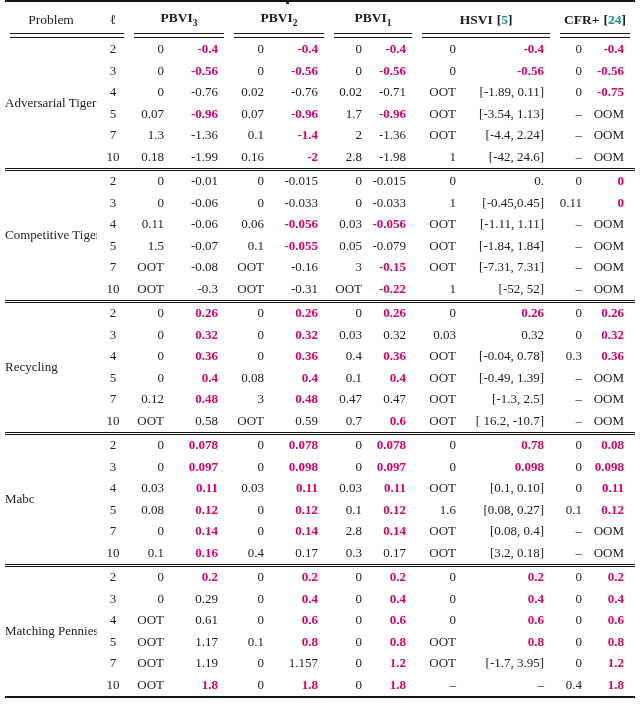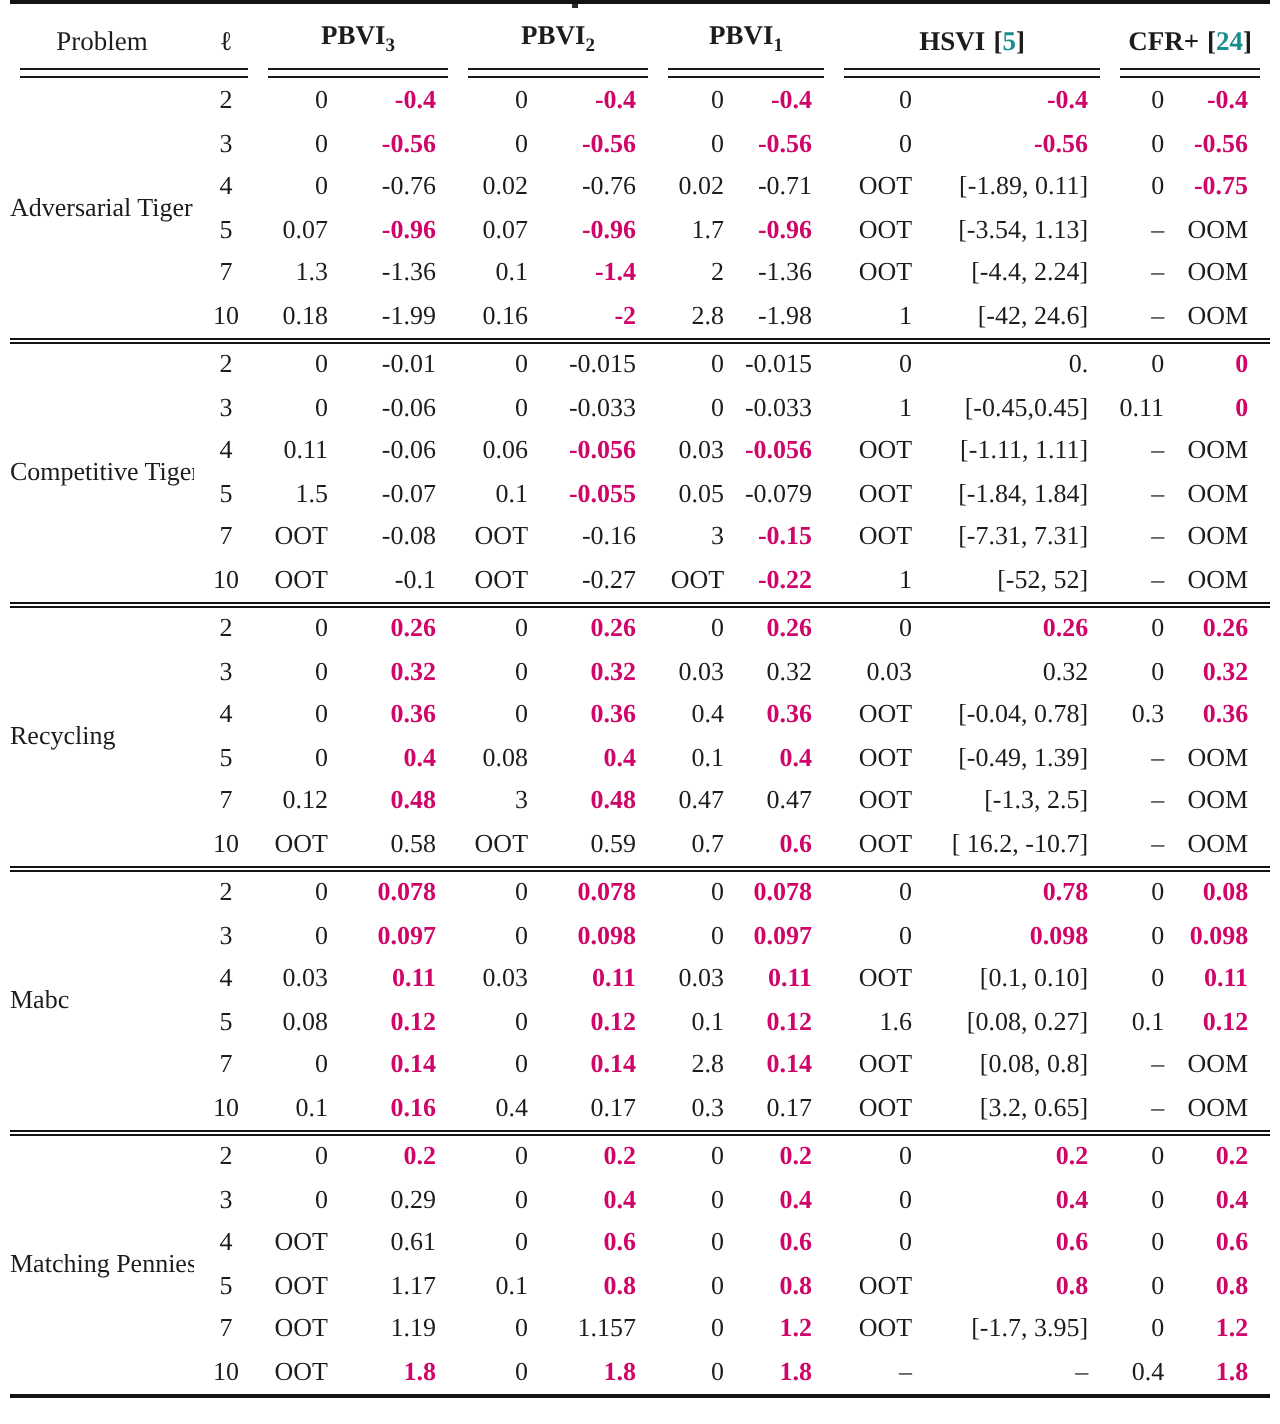--- a/index.html
+++ b/index.html
@@ -223,23 +223,23 @@
           <td class="tcol">3</td>
           <td class="vcol hl">-0.15</td>
           <td class="tcol">OOT</td>
           <td class="vcol">[-7.31, 7.31]</td>
           <td class="tcol">–</td>
           <td class="vcol">OOM</td>
         </tr>
         <tr>
           <td class="ell">10</td>
           <td class="tcol">OOT</td>
-          <td class="vcol">-0.1</td>
-          <td class="tcol">OOT</td>
-          <td class="vcol">-0.27</td>
+          <td class="vcol">-0.3</td>
+          <td class="tcol">OOT</td>
+          <td class="vcol">-0.31</td>
           <td class="tcol">OOT</td>
           <td class="vcol hl">-0.22</td>
           <td class="tcol">1</td>
           <td class="vcol">[-52, 52]</td>
           <td class="tcol">–</td>
           <td class="vcol">OOM</td>
         </tr>
         <tr class="group-start">
           <td rowspan="6" class="problem">Recycling</td>
           <td class="ell">2</td>
@@ -374,34 +374,34 @@
         </tr>
         <tr>
           <td class="ell">7</td>
           <td class="tcol">0</td>
           <td class="vcol hl">0.14</td>
           <td class="tcol">0</td>
           <td class="vcol hl">0.14</td>
           <td class="tcol">2.8</td>
           <td class="vcol hl">0.14</td>
           <td class="tcol">OOT</td>
-          <td class="vcol">[0.08, 0.8]</td>
+          <td class="vcol">[0.08, 0.4]</td>
           <td class="tcol">–</td>
           <td class="vcol">OOM</td>
         </tr>
         <tr>
           <td class="ell">10</td>
           <td class="tcol">0.1</td>
           <td class="vcol hl">0.16</td>
           <td class="tcol">0.4</td>
           <td class="vcol">0.17</td>
           <td class="tcol">0.3</td>
           <td class="vcol">0.17</td>
           <td class="tcol">OOT</td>
-          <td class="vcol">[3.2, 0.65]</td>
+          <td class="vcol">[3.2, 0.18]</td>
           <td class="tcol">–</td>
           <td class="vcol">OOM</td>
         </tr>
         <tr class="group-start">
           <td rowspan="6" class="problem">Matching Pennies</td>
           <td class="ell">2</td>
           <td class="tcol">0</td>
           <td class="vcol hl">0.2</td>
           <td class="tcol">0</td>
           <td class="vcol hl">0.2</td>

